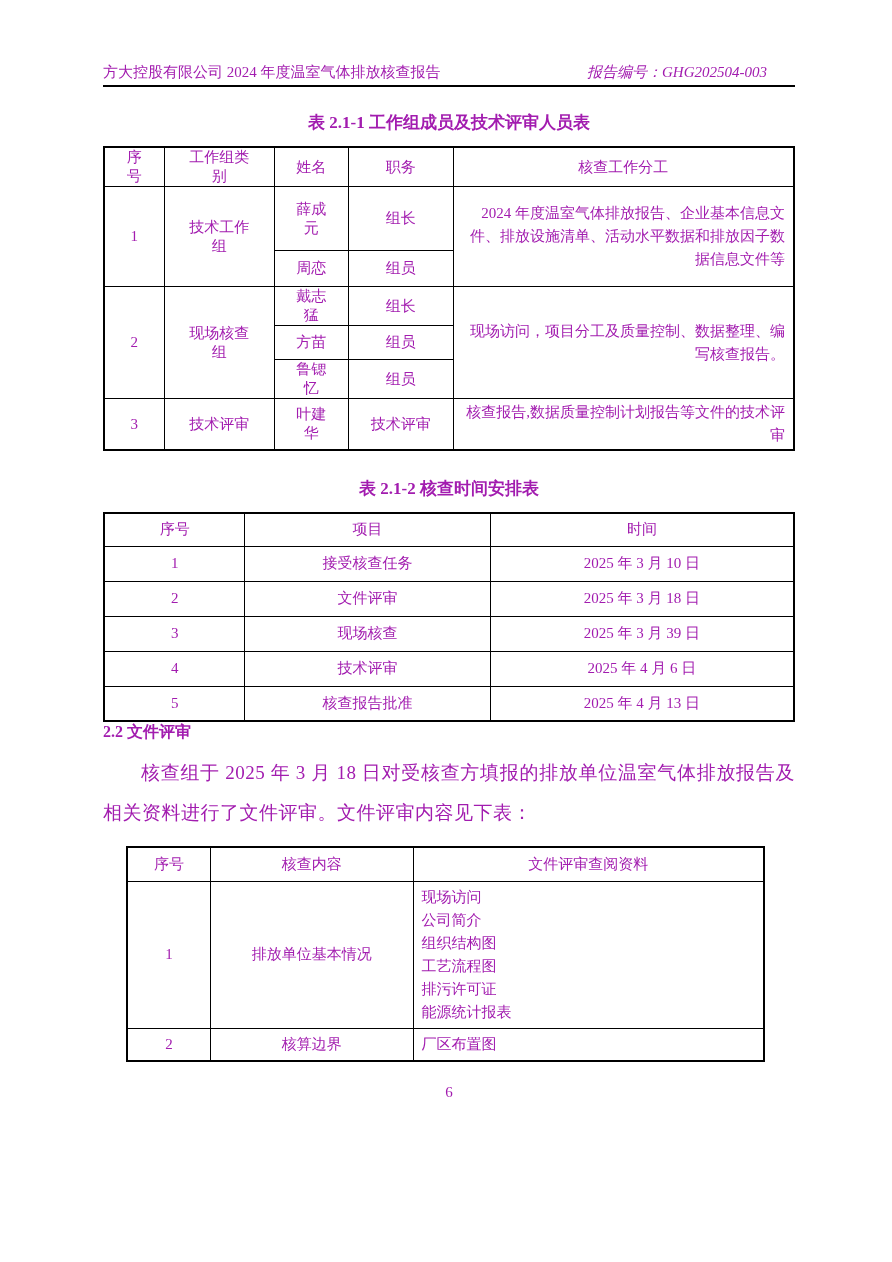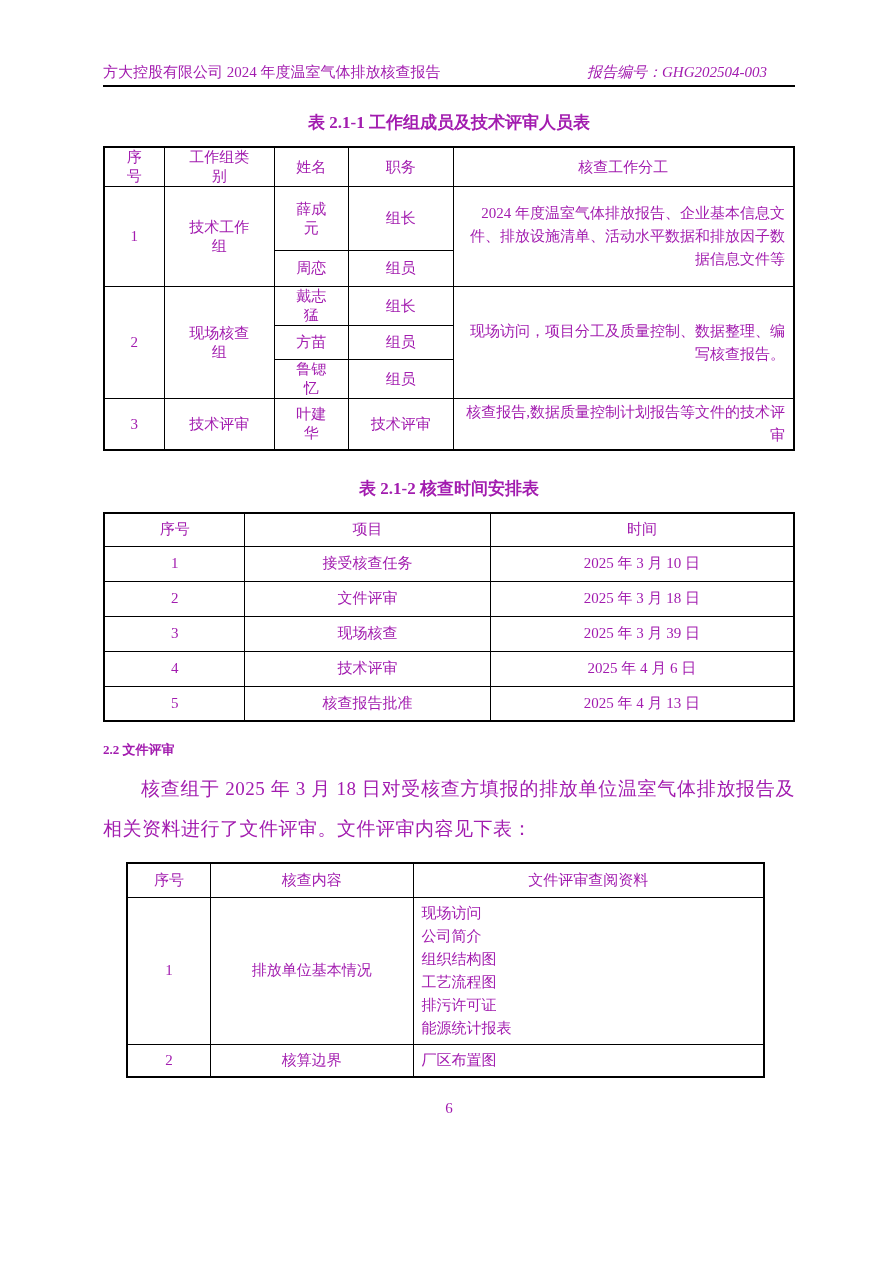--- a/index.html
+++ b/index.html
@@ -21,21 +21,21 @@
     display:flex; justify-content:space-between; align-items:flex-end;
     font-size:15px; line-height:20px;
     border-bottom:2px solid #000;
     padding-bottom:3px;
   }
   .doc-header .right { padding-right:28px;font-style:italic; }
 
   
   .tbl-title { text-align:center; font-weight:bold; font-size:17px; margin-top:24px; }
   .heading   { font-weight:bold; font-size:17px; margin-top:18px; }
-  .heading2  { font-weight:bold; font-size:13px; margin-top:19px; }
+  .heading2  { font-weight:bold; font-size:16px; margin-top:0; }
 
   table { border-collapse:collapse; table-layout:fixed; border:2px solid #000; }
   th,td { border:1px solid #000; font-weight:normal; text-align:center; vertical-align:middle;
           font-size:15px; padding:0 20px; box-sizing:border-box; overflow:hidden; }
 
   .t1 { width:100%; margin-top:12px; }
   .t1 .duty-cell { text-align:right; line-height:23px; padding:2px 8px; }
   .t2 { width:100%; margin-top:12px; }
   .t3 { width:639px; margin-left:23px; margin-top:13px; }
   .t3 .materials-cell { text-align:left; padding:4px 8px; }

